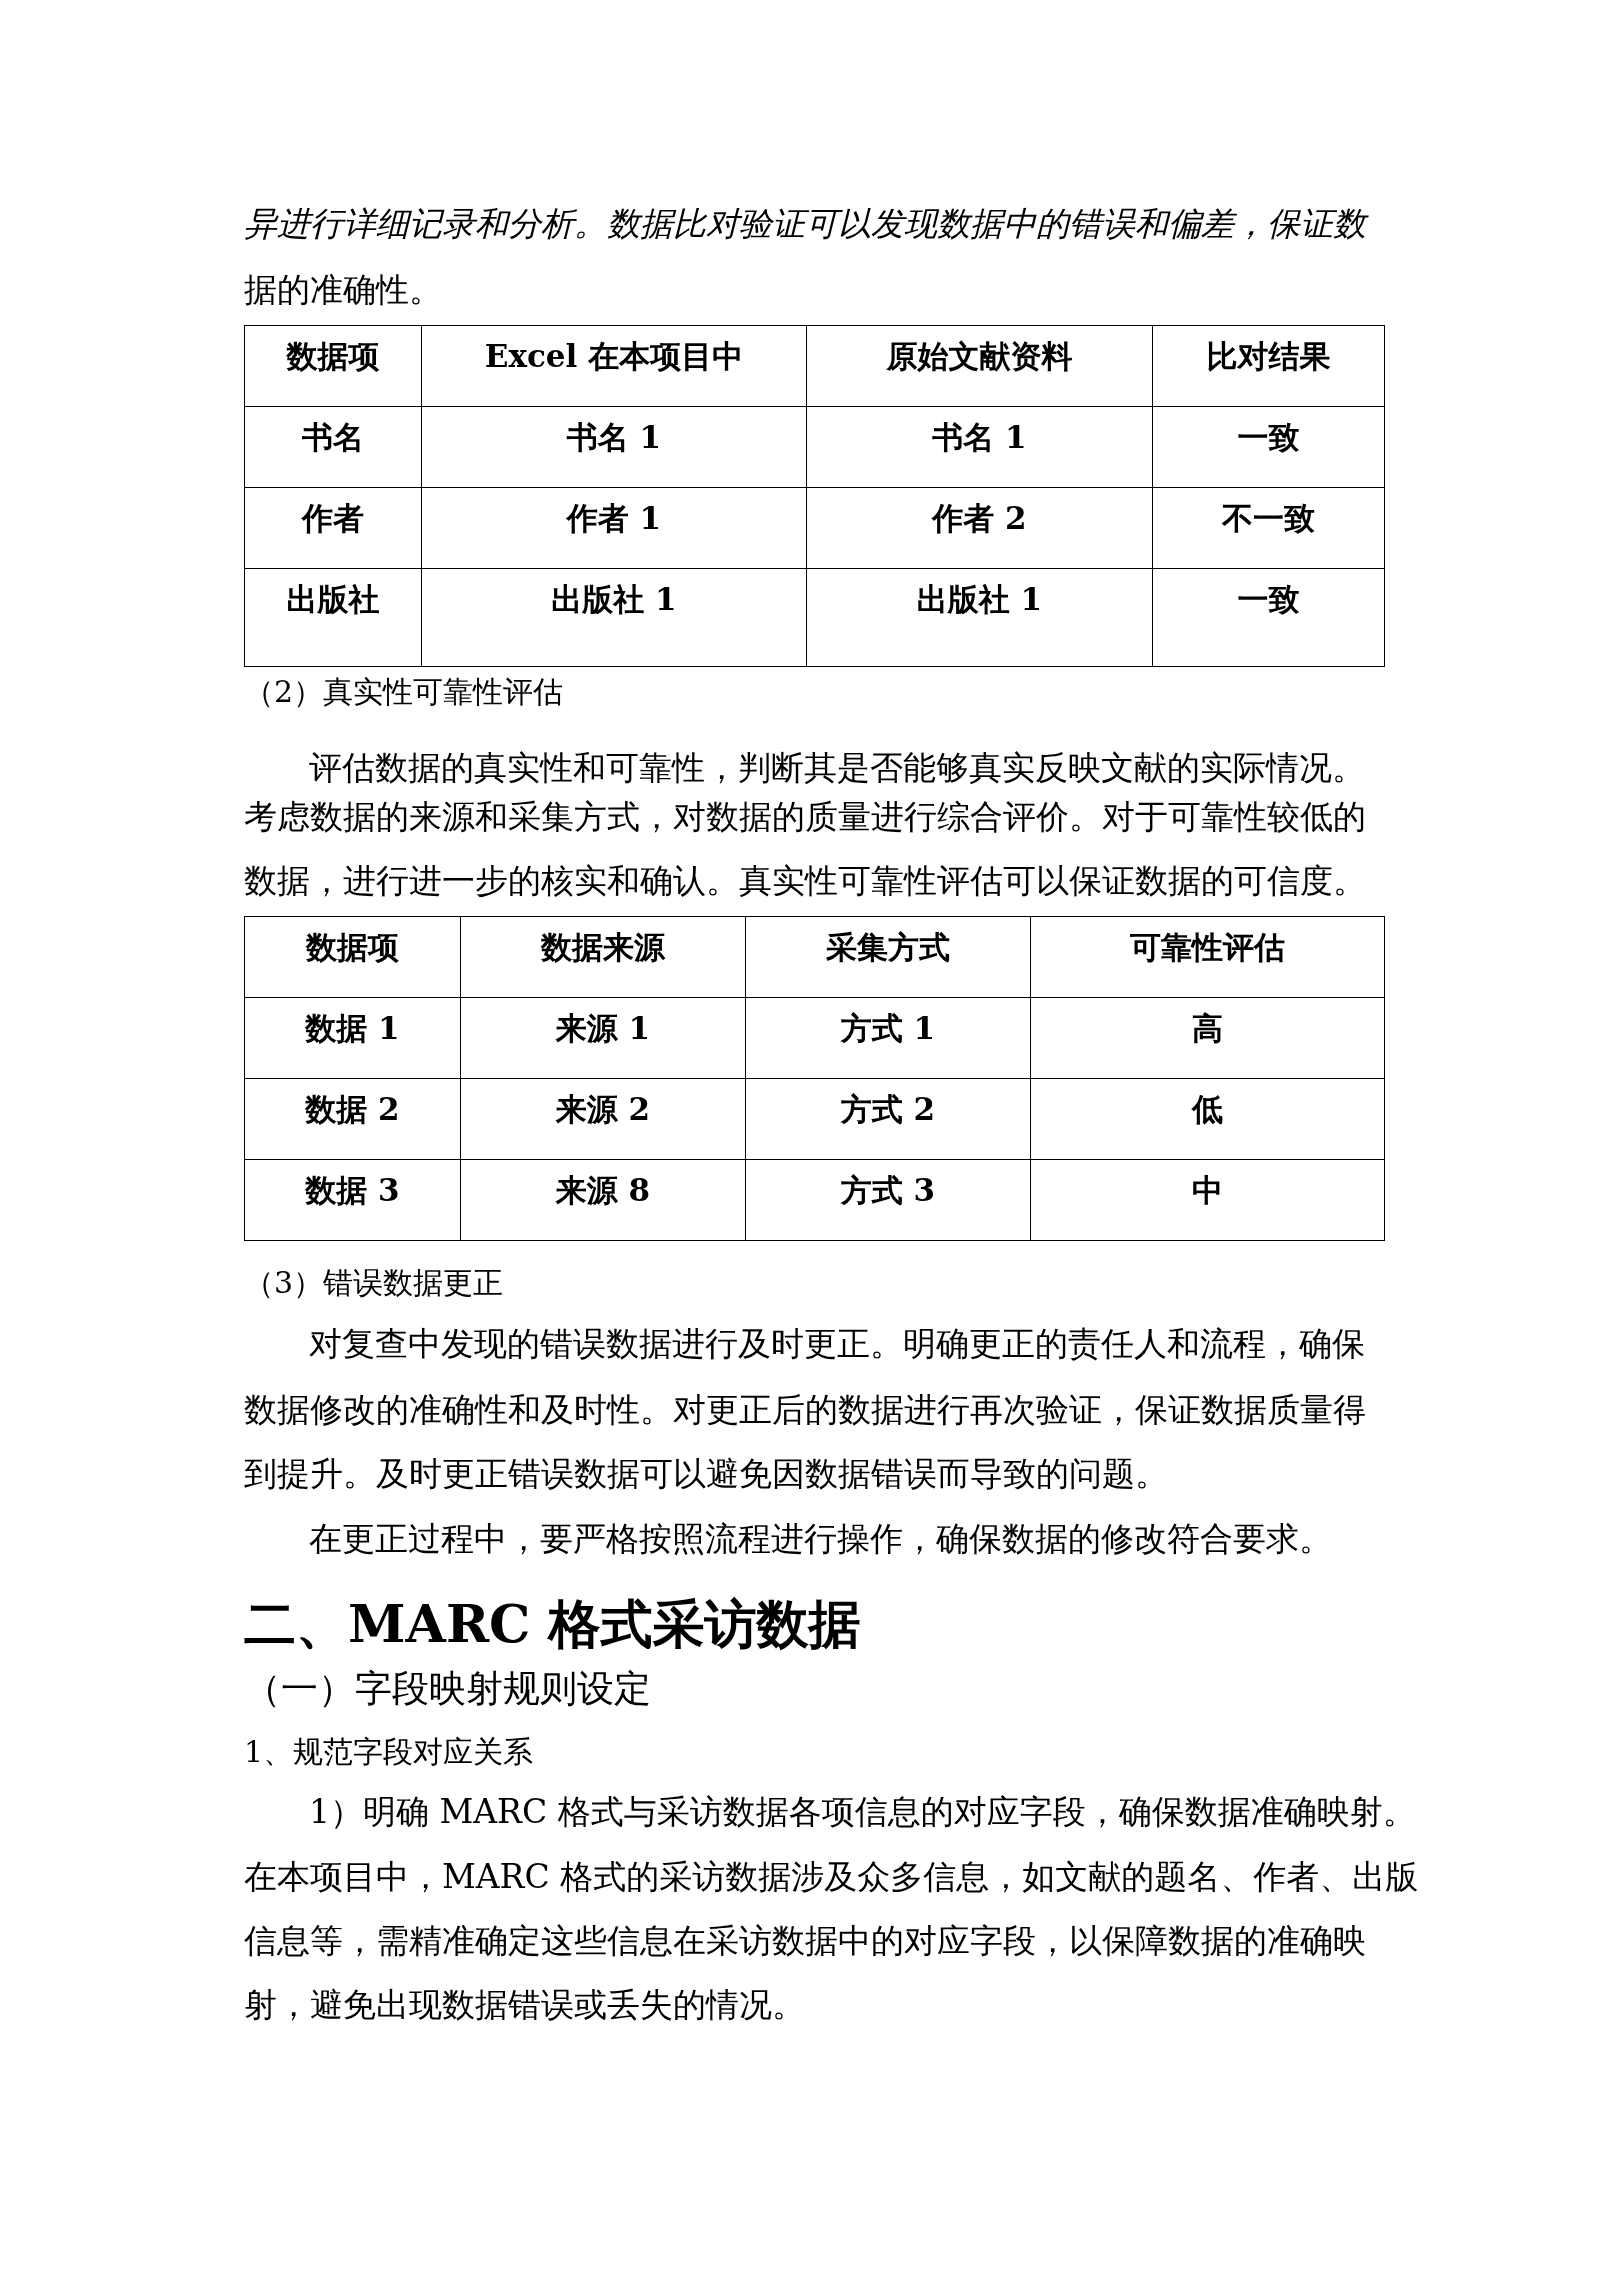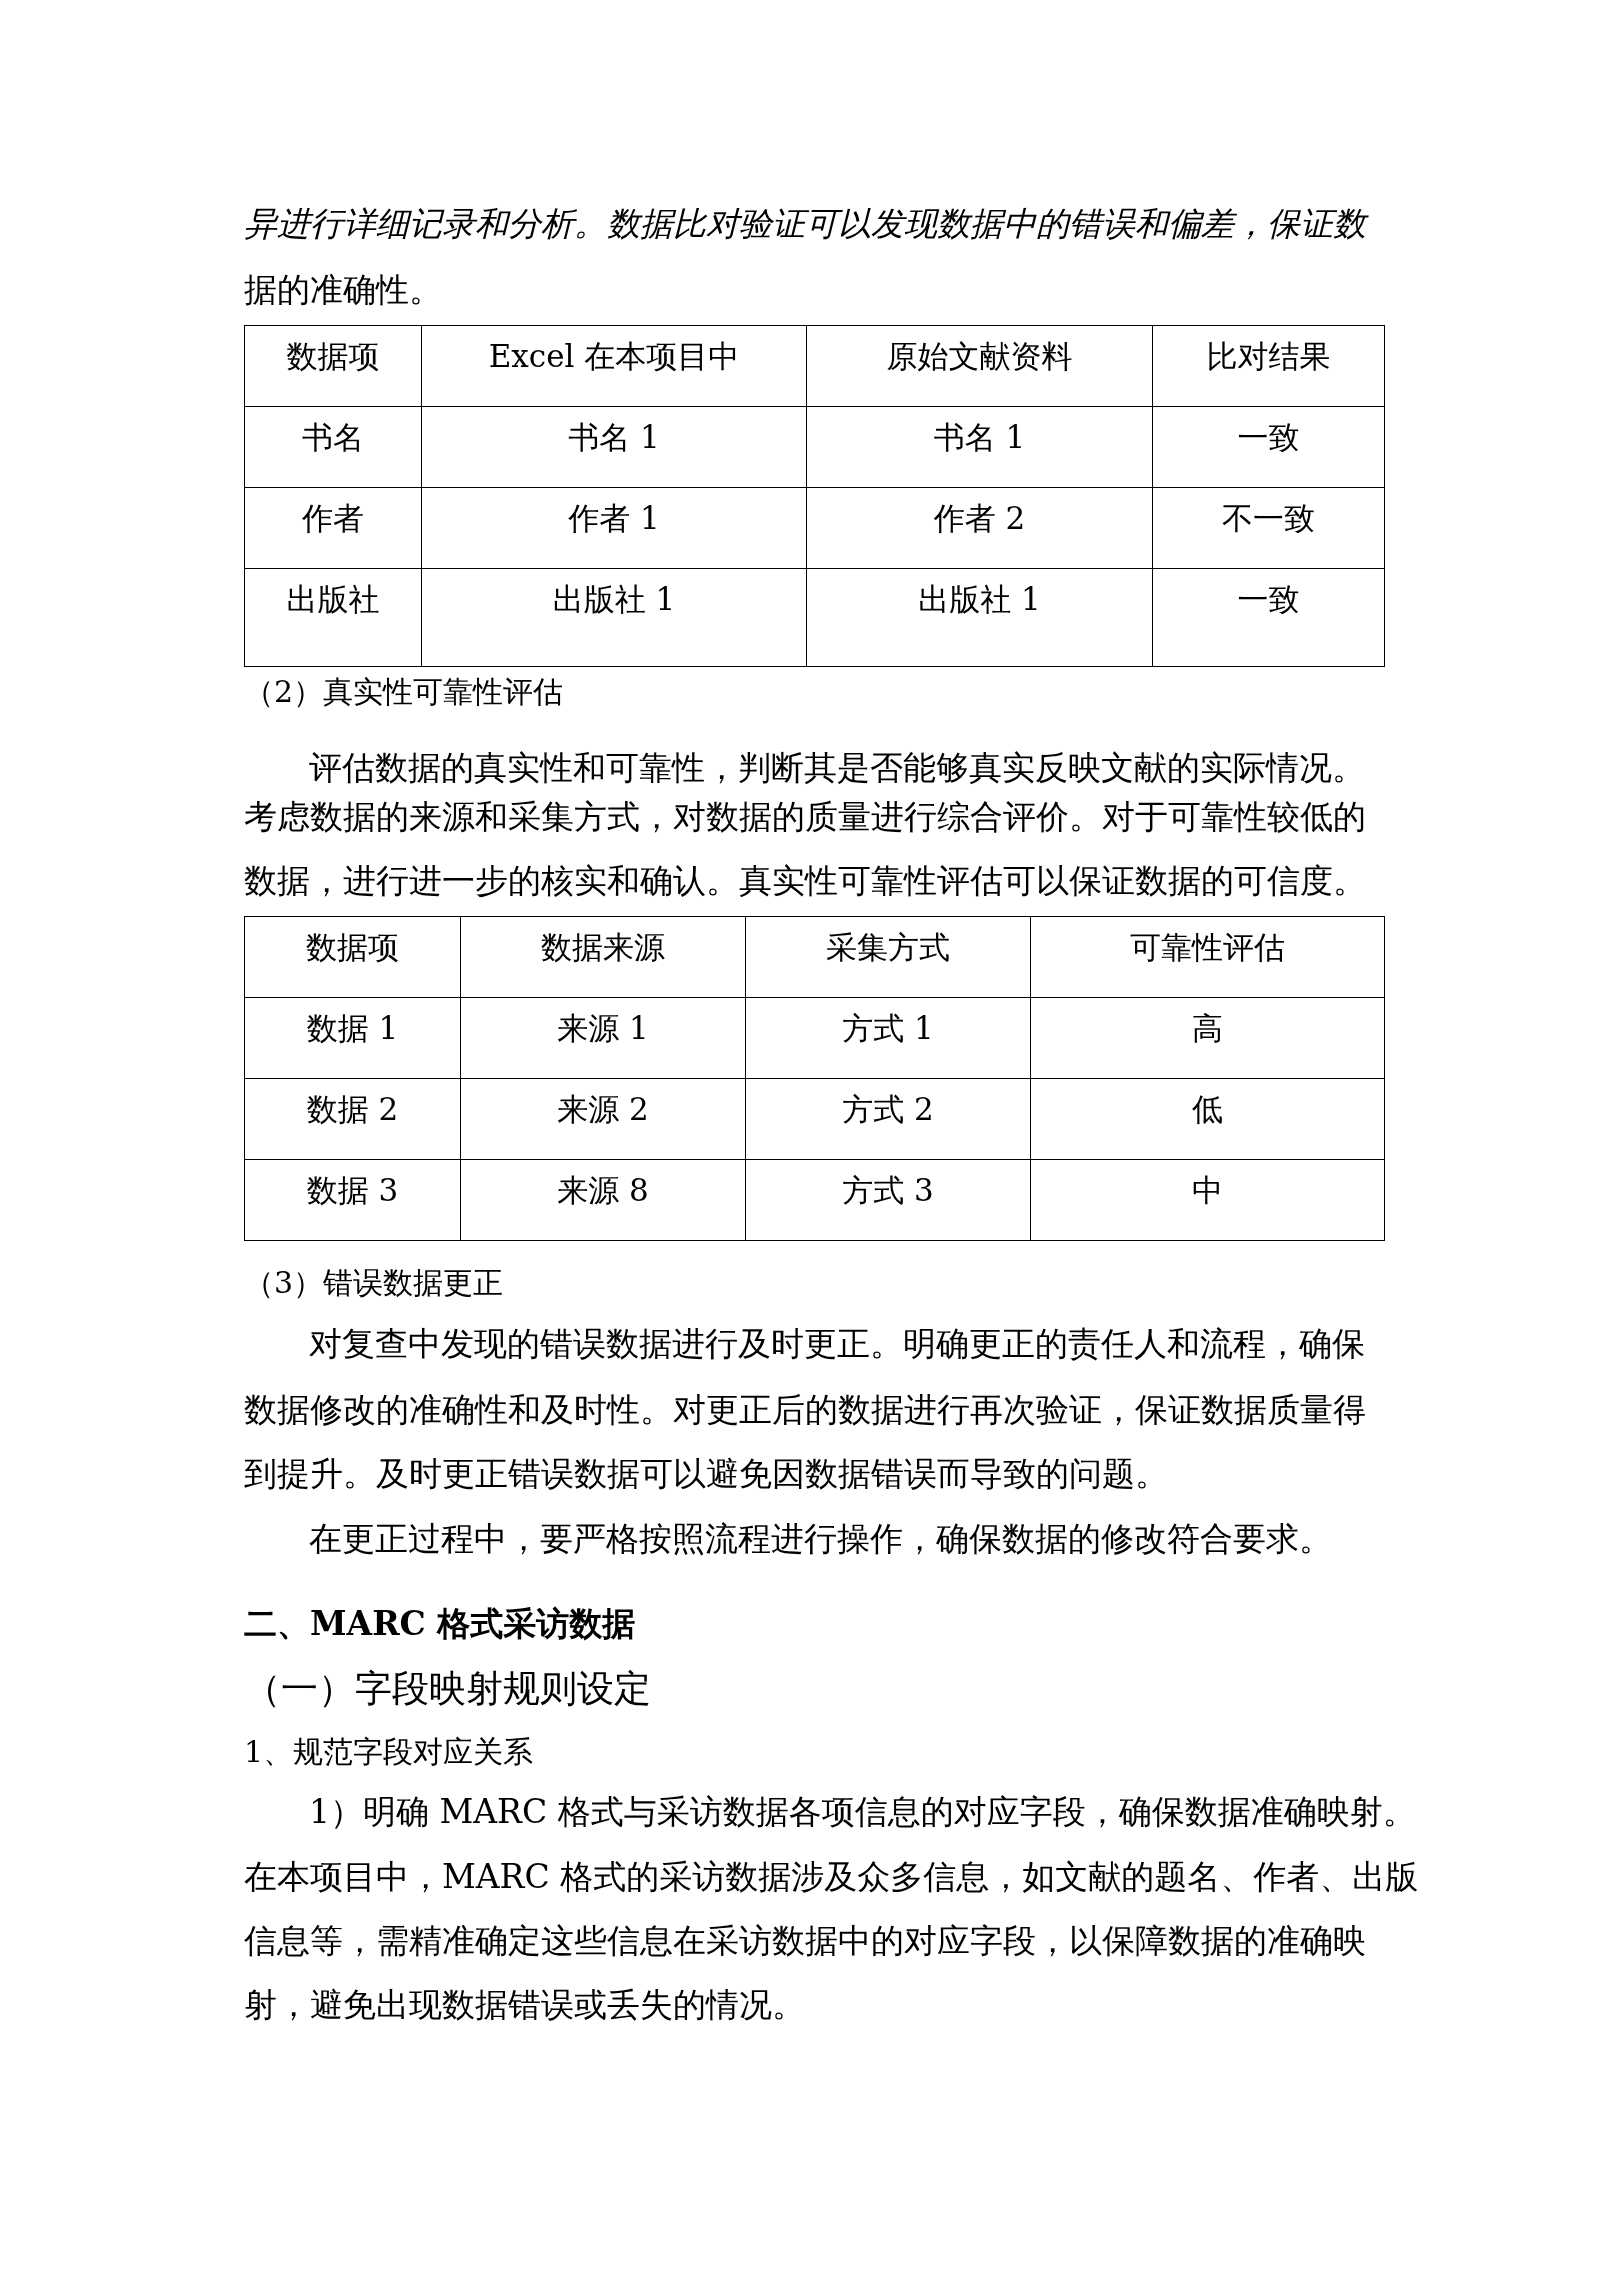--- a/index.html
+++ b/index.html
@@ -1,24 +1,24 @@
 <!DOCTYPE html>
 <html style="font-size:10.5px"><head>
 <meta charset="utf-8">
 <style>
   html, body { margin: 0; padding: 0; background: #ffffff; }
   body { width: 1623px; height: 2295px; position: relative; overflow: hidden;
          font-family: "DejaVu Serif", "Liberation Serif", serif; color: #000; }
   .page { position: absolute; left: 244px; top: 0; width: 1140px; }
   .line { position: absolute; left: 0; font-size: 33px; line-height: 39px; white-space: nowrap; letter-spacing: 0px; }
   .indent { left: 65px; }
-  table { position: absolute; left: 0; border-collapse: collapse; table-layout: fixed; }
+  table { position: absolute; left: 0; border-collapse: collapse; table-layout: fixed; font-weight: bold; }
   td { border: 1.3px solid #000; text-align: center; vertical-align: top; font-size: 31px;
        padding-top: 10.5px; height: 69px; box-sizing: border-box; line-height: 39px; }
-  .h1 { font-size: 33px; font-weight: bold; line-height: 46px; }
+  .h1 { font-size: 52px; font-weight: bold; line-height: 46px; }
   .h2 { font-size: 37px; line-height: 43px; }
   .h3 { font-size: 30px; line-height: 37px; }
 </style>
 </head>
 <body>
 
 <div class="page">
 
   <div class="line" style="top:204px;font-style:italic;">异进行详细记录和分析。数据比对验证可以发现数据中的错误和偏差，保证数</div>
   <div class="line" style="top:270px;">据的准确性。</div>

